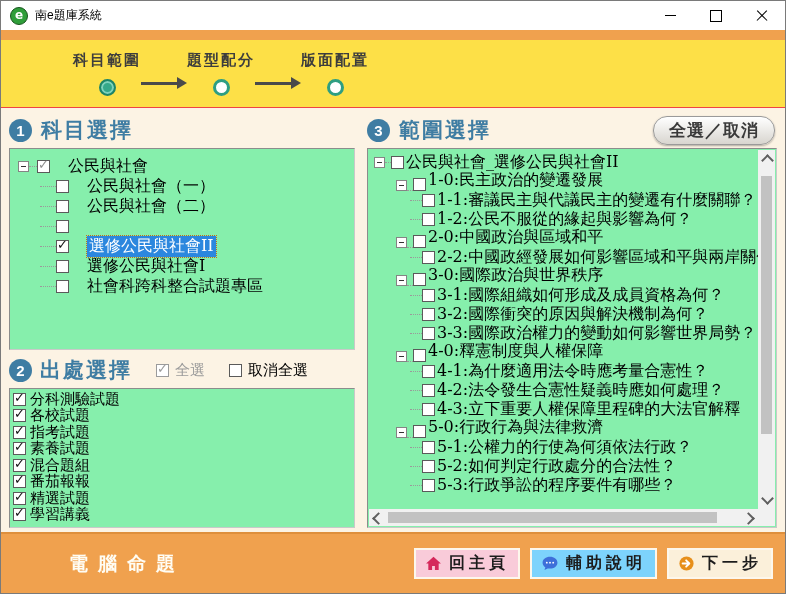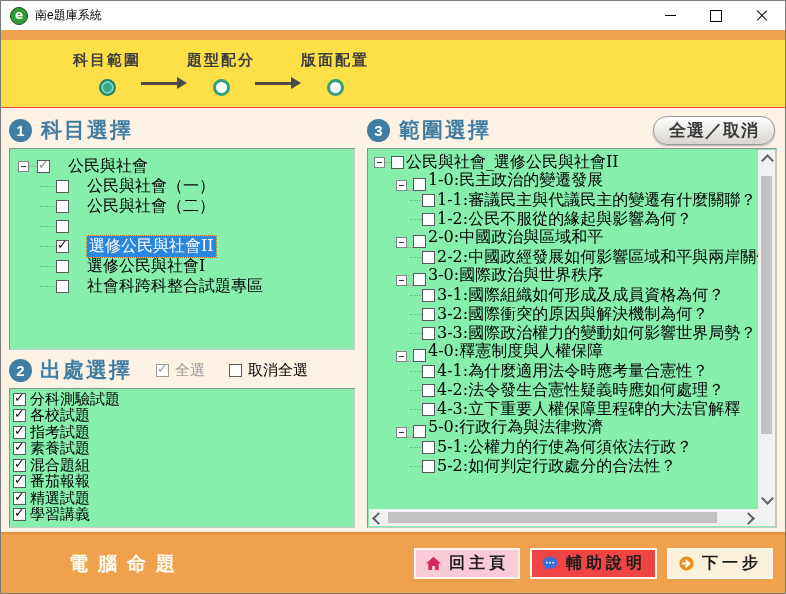--- a/index.html
+++ b/index.html
@@ -98,21 +98,21 @@
   .chev.right{right:5px;top:5px;transform:rotate(135deg);}
 
   
   .footer{height:59px;background:#F0A14E;border-top:2px solid #DE8F3C;display:flex;align-items:center;flex:none;}
   .brand{margin-left:68px;font-size:19px;font-weight:bold;color:#FFFDF4;letter-spacing:10px;white-space:nowrap;}
   .fbtns{margin-left:auto;margin-right:12px;display:flex;gap:10px;}
   .fbtn{height:27px;padding:0 9px;border:2px solid #FDF7EC;display:flex;align-items:center;gap:7px;
         font-size:16px;font-weight:bold;color:#1c1c1c;letter-spacing:4px;cursor:pointer;box-sizing:content-box;}
   .fbtn svg{flex:none;}
   .fbtn.home{background:#F9CBD9;}
-  .fbtn.help{background:#ef4444;}
+  .fbtn.help{background:#7dd3fc;}
   .fbtn.next{background:#FBF0DA;}
 </style>
 </head>
 <body>
 
 <div class="window">
 
   <div class="titlebar">
     <div class="app-icon">e</div>
     <div class="win-title">南e題庫系統</div>
@@ -340,20 +340,25 @@
           </div>
           <div class="trow lv2">
             <span class="stub s12"></span>
               <span class="cb"></span>
             <span class="tlabel">5-1:公權力的行使為何須依法行政？</span>
           </div>
           <div class="trow lv2">
             <span class="stub s12"></span>
               <span class="cb"></span>
             <span class="tlabel">5-2:如何判定行政處分的合法性？</span>
+          </div>
+          <div class="trow lv2">
+            <span class="stub s12"></span>
+              <span class="cb"></span>
+            <span class="tlabel">5-3:行政爭訟的程序要件有哪些？</span>
           </div>
 
         </div>
         <div class="vsb">
           <span class="chev up"></span>
           <div class="vthumb"></div>
           <span class="chev down"></span>
         </div>
         <div class="hsb">
           <span class="chev left"></span>

